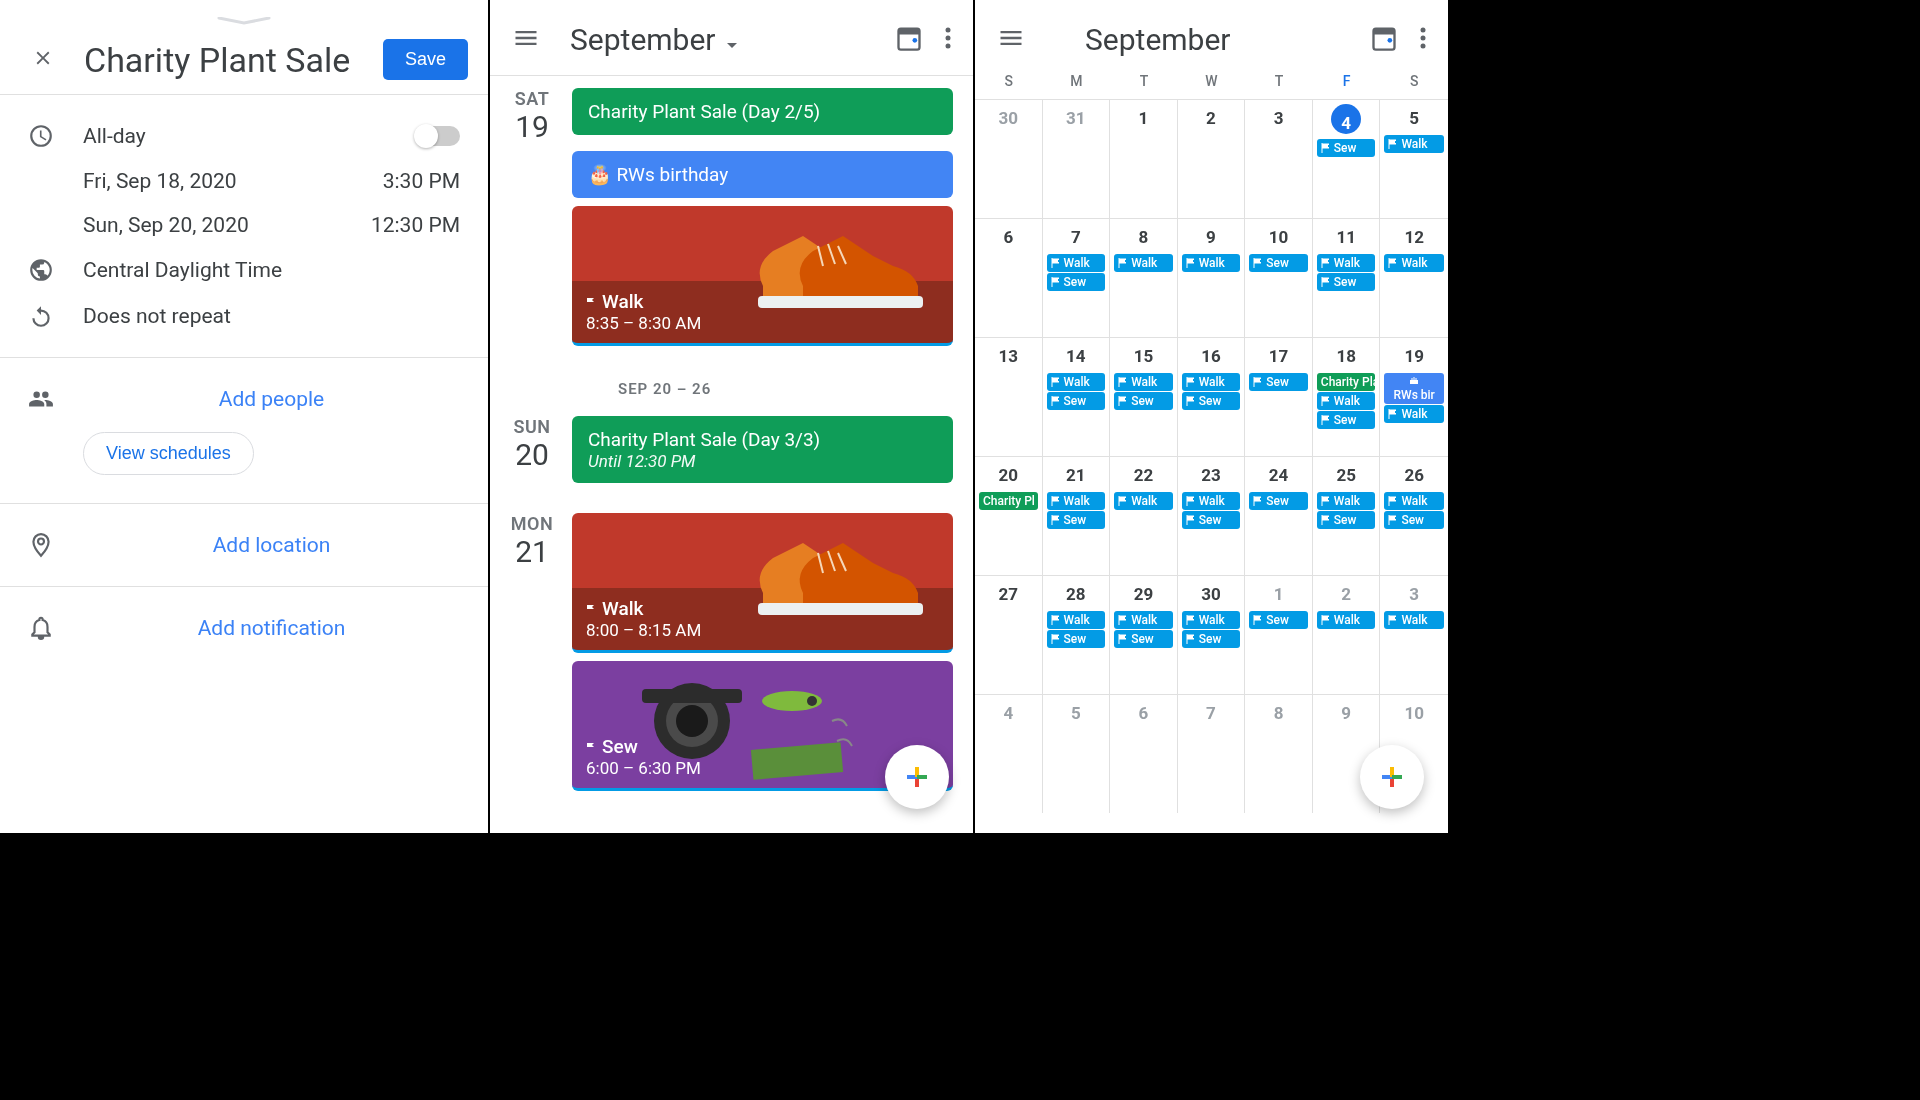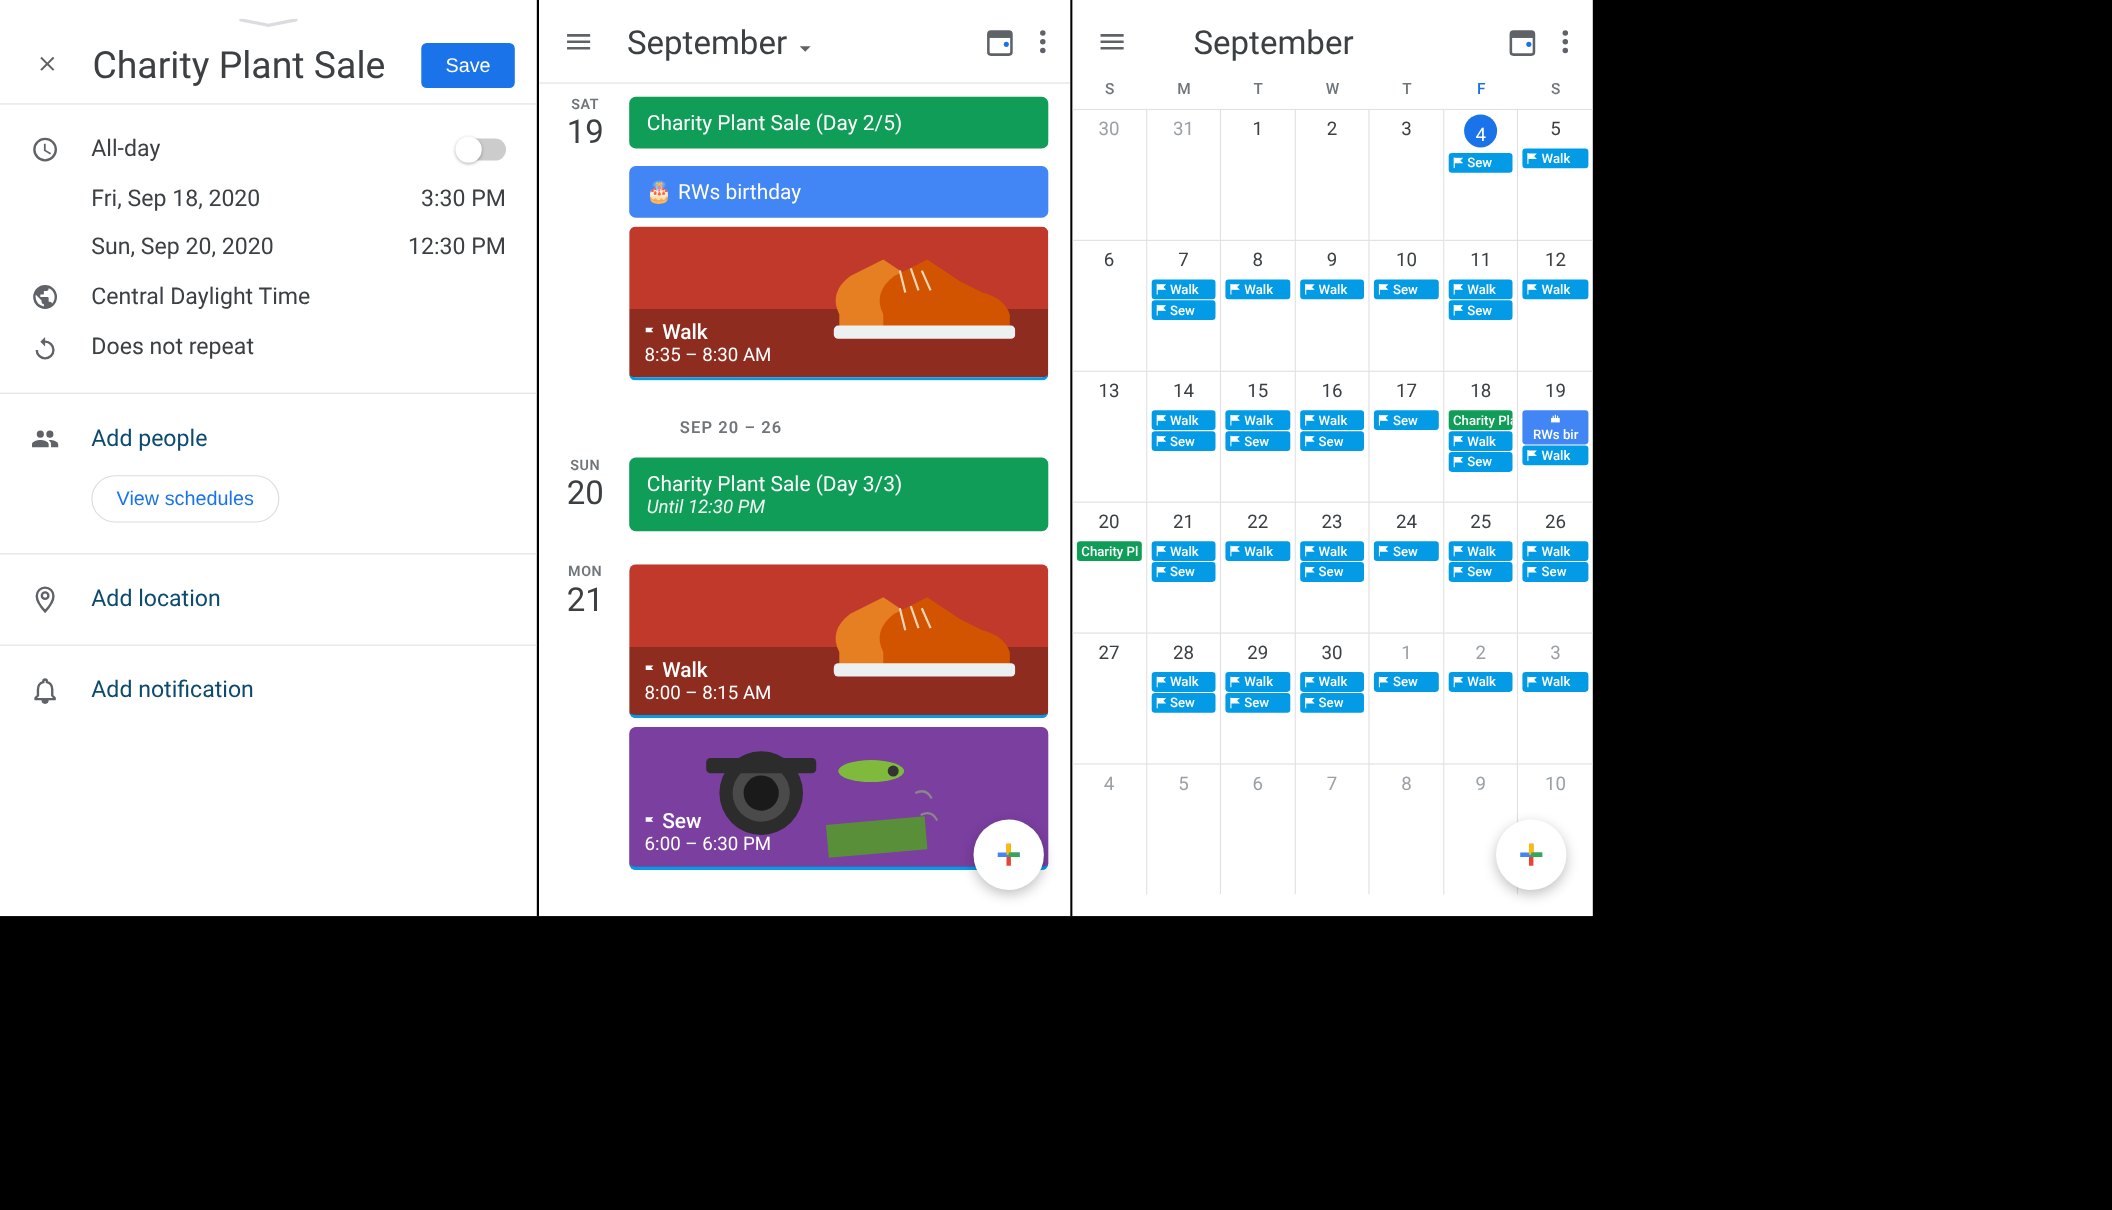--- a/index.html
+++ b/index.html
@@ -15,41 +15,41 @@
 .p1-header { display: flex; align-items: center; padding: 6px 20px 14px 32px; }
 .close-x { font-size: 28px; color: #5f6368; cursor: pointer; margin-right: 30px; }
 .close-x svg { width: 22px; height: 22px; }
 .ev-title { font-size: 34px; font-weight: 400; color: #3c4043; flex: 1; }
 .save-btn { background: #1a73e8; color: #fff; border: none; border-radius: 5px; padding: 10px 22px; font-size: 18px; font-weight: 500; cursor: pointer; }
 .section { border-top: 1px solid #e0e0e0; padding: 18px 28px; }
 .row { display: flex; align-items: center; padding: 10px 0; }
 .row-icon { width: 55px; display: flex; justify-content: flex-start; }
 .row-icon svg { width: 26px; height: 26px; fill: #5f6368; }
 .row-label { font-size: 21px; color: #3c4043; flex: 1; }
-.row-label.muted { color: #0c4a6e; }
+.row-label.muted { color: #3b82f6; text-align: center; }
 .row-value { font-size: 21px; color: #3c4043; }
 .toggle { width: 44px; height: 20px; background: #ccc; border-radius: 10px; position: relative; cursor: pointer; }
 .toggle::after { content: ''; width: 24px; height: 24px; background: #fff; border-radius: 50%; position: absolute; left: -2px; top: -2px; box-shadow: 0 1px 3px rgba(0,0,0,0.3); }
 .pill-btn { border: 1px solid #dadce0; border-radius: 22px; padding: 10px 22px; font-size: 18px; color: #1a73e8; background: #fff; cursor: pointer; margin-left: 55px; }
 
 
 .p2-header { display: flex; align-items: center; padding: 22px 22px 18px; border-bottom: 1px solid #e0e0e0; }
 .hamburger { margin-right: 30px; cursor: pointer; }
 .hamburger svg { width: 28px; height: 28px; fill: #5f6368; }
 .month-title { font-size: 30px; color: #3c4043; display: flex; align-items: flex-end; flex: 1; }
 .dropdown-arrow { margin-left: 10px; }
 .dropdown-arrow svg { width: 12px; height: 8px; fill: #5f6368; }
 .cal-icon { margin-right: 22px; cursor: pointer; }
 .cal-icon svg { width: 28px; height: 28px; }
 .more-icon { cursor: pointer; }
 .more-icon svg { width: 6px; height: 24px; fill: #5f6368; }
 .schedule-body { padding: 0; }
 .day-block { display: flex; padding: 12px 20px 10px 12px; }
 .day-label { width: 60px; text-align: center; }
-.day-dow { font-size: 13px; font-weight: 600; color: #70757a; letter-spacing: 0.5px; }
+.day-dow { font-size: 18px; font-weight: 600; color: #70757a; letter-spacing: 0.5px; }
 .day-num { font-size: 30px; font-weight: 400; color: #3c4043; }
 .day-events { flex: 1; margin-left: 10px; }
 .event-bar { border-radius: 6px; padding: 12px 16px; margin-bottom: 8px; color: #fff; font-size: 19px; cursor: pointer; }
 .event-bar.green { background: #0f9d58; }
 .event-bar.blue { background: #4285f4; margin-top: 16px; }
 .event-bar .sub { font-size: 17px; opacity: 0.95; font-style: italic; }
 .event-card { height: 140px; border-radius: 6px; margin-bottom: 8px; position: relative; overflow: hidden; cursor: pointer; border-bottom: 3px solid #039be5; }
 .event-card.orange { background: linear-gradient(to bottom, #c0392b 0%, #c0392b 55%, #8e2d1f 55%, #8e2d1f 100%); }
 .event-card.purple { background: #7b3fa0; }
 .shoe { position: absolute; right: 30px; top: 10px; width: 180px; height: 100px; }
@@ -61,21 +61,21 @@
 .fab { position: absolute; bottom: 24px; right: 24px; width: 64px; height: 64px; border-radius: 50%; background: #fff; box-shadow: 0 4px 12px rgba(0,0,0,0.25); display: flex; align-items: center; justify-content: center; cursor: pointer; }
 .fab svg { width: 32px; height: 32px; }
 
 
 .p3-header { display: flex; align-items: center; padding: 22px 22px 10px; }
 .month-grid { display: grid; grid-template-columns: repeat(7, 1fr); }
 .dow-header { text-align: center; font-size: 14px; font-weight: 500; color: #70757a; padding: 6px 0 10px; }
 .dow-header.active { color: #1a73e8; }
 .month-cell { border-top: 1px solid #e0e0e0; border-right: 1px solid #e0e0e0; height: 119px; padding: 4px 2px 2px; position: relative; overflow: hidden; }
 .month-cell:nth-child(7n) { border-right: none; }
-.cell-num { text-align: center; font-size: 17px; color: #3c4043; padding: 4px 0 6px; }
+.cell-num { text-align: center; font-size: 17px; color: #3c4043; padding: 4px 0 6px; font-weight: bold; }
 .cell-num.muted { color: #9aa0a6; }
 .cell-num.today { display: inline-block; width: 30px; height: 30px; line-height: 30px; background: #1a73e8; color: #fff; border-radius: 50%; margin: 0 auto 4px; }
 .cell-num-wrap { text-align: center; }
 .chip { background: #039be5; color: #fff; font-size: 12px; font-weight: 500; padding: 2px 4px; border-radius: 3px; margin: 1px 2px; display: flex; align-items: center; gap: 3px; white-space: nowrap; overflow: hidden; cursor: pointer; }
 .chip.green { background: #0f9d58; }
 .chip.blue-cake { background: #4285f4; flex-direction: column; }
 .chip svg { width: 10px; height: 10px; fill: #fff; flex-shrink: 0; }
 .flag-icon { width: 10px; height: 10px; }
 </style>
 </head>

